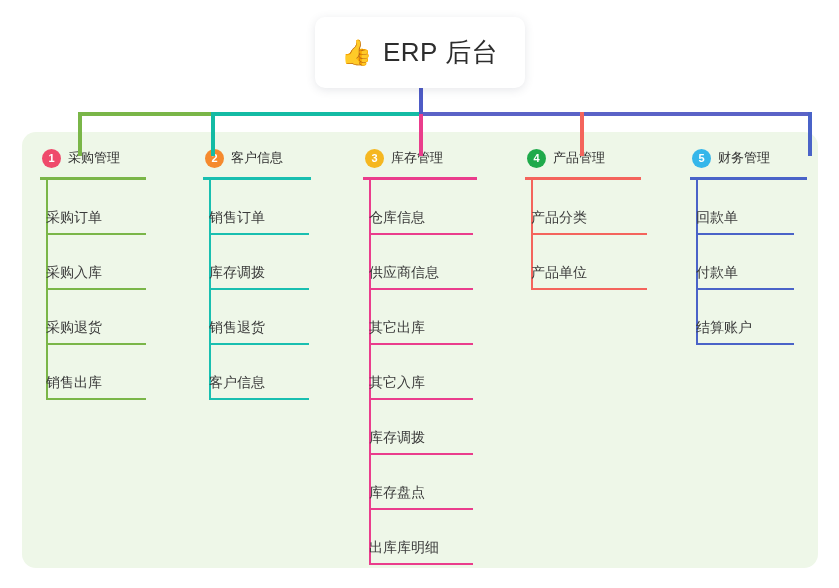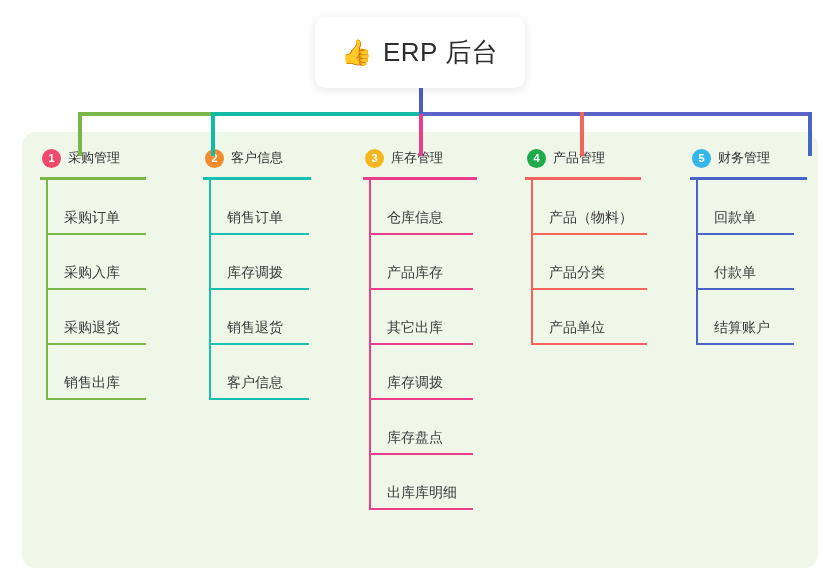--- a/index.html
+++ b/index.html
@@ -150,21 +150,20 @@
     top: 0;
     bottom: 0;
     width: 2px;
   }
   .leaf {
     position: relative;
     height: 55px;
     box-sizing: border-box;
     display: flex;
     align-items: flex-end;
-    padding-left: 18px;
     padding-bottom: 3px;
   }
   .leaf-label {
     font-size: 14px;
     color: #3a3a3a;
     white-space: nowrap;
     line-height: 1.2;
     position: relative;
     bottom: 6px;
   }
@@ -261,25 +260,29 @@
     <span class="col-title">库存管理</span>
   </div>
   <div class="col-rule" style="background: rgb(234, 61, 140);"></div>
   <div class="leaf-list">
     <div class="leaf-spine" style="background: rgb(234, 61, 140);"></div>
   <div class="leaf">
         <span class="leaf-label">仓库信息</span>
         <div class="leaf-rule" style="background: rgb(234, 61, 140);"></div>
       </div>
       <div class="leaf">
-        <span class="leaf-label">产品库存</span>
+        <span class="leaf-label">供应商信息</span>
         <div class="leaf-rule" style="background: rgb(234, 61, 140);"></div>
       </div>
       <div class="leaf">
         <span class="leaf-label">其它出库</span>
+        <div class="leaf-rule" style="background: rgb(234, 61, 140);"></div>
+      </div>
+      <div class="leaf">
+        <span class="leaf-label">其它入库</span>
         <div class="leaf-rule" style="background: rgb(234, 61, 140);"></div>
       </div>
       <div class="leaf">
         <span class="leaf-label">库存调拨</span>
         <div class="leaf-rule" style="background: rgb(234, 61, 140);"></div>
       </div>
       <div class="leaf">
         <span class="leaf-label">库存盘点</span>
         <div class="leaf-rule" style="background: rgb(234, 61, 140);"></div>
       </div>
@@ -291,24 +294,20 @@
 </div>
 
 <div class="column" id="col-4">
   <div class="col-head">
     <span class="badge" style="background: rgb(31, 170, 75);">4</span>
     <span class="col-title">产品管理</span>
   </div>
   <div class="col-rule" style="background: rgb(244, 100, 92);"></div>
   <div class="leaf-list">
     <div class="leaf-spine" style="background: rgb(244, 100, 92);"></div>
-  <div class="leaf">
-        <span class="leaf-label">产品（物料）</span>
-        <div class="leaf-rule" style="background: rgb(244, 100, 92);"></div>
-      </div>
       <div class="leaf">
         <span class="leaf-label">产品分类</span>
         <div class="leaf-rule" style="background: rgb(244, 100, 92);"></div>
       </div>
       <div class="leaf">
         <span class="leaf-label">产品单位</span>
         <div class="leaf-rule" style="background: rgb(244, 100, 92);"></div>
       </div>
     </div>
 </div>

